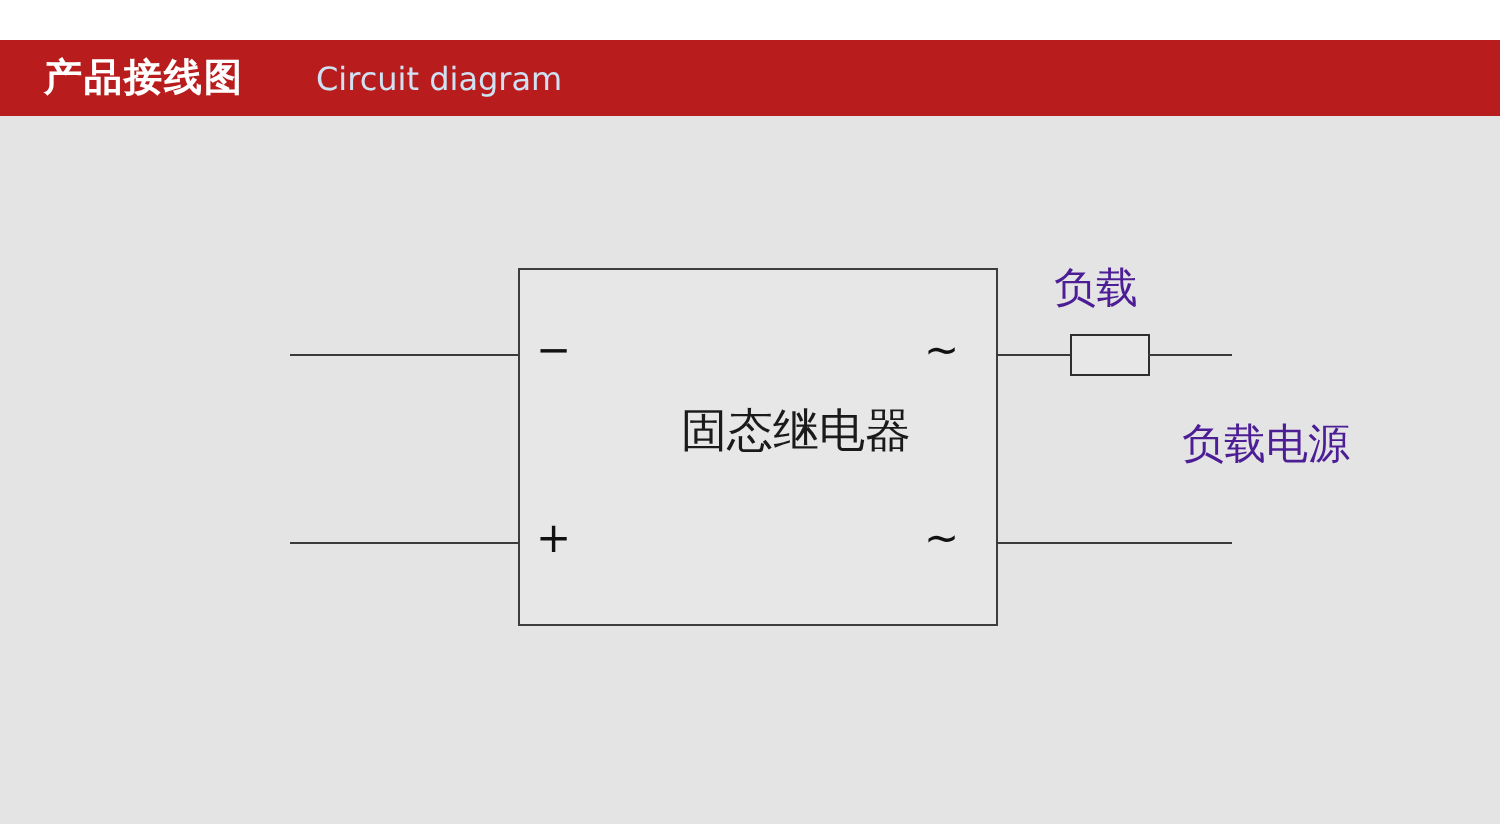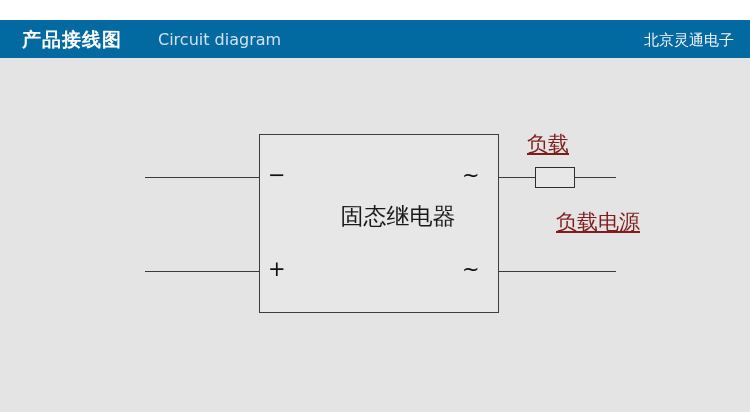--- a/index.html
+++ b/index.html
@@ -22,21 +22,21 @@
     overflow: hidden;
   }
 
   
   #header-bar {
     position: absolute;
     left: 0;
     top: 20px;
     width: 750px;
     height: 38px;
-    background: #0369a1;
+    background: #b91c1c;
     box-sizing: border-box;
   }
   #header-title-cn {
     position: absolute;
     left: 22px;
     top: 8px;
     font-size: 19px;
     font-weight: bold;
     color: #ffffff;
     letter-spacing: 1px;
@@ -141,39 +141,37 @@
     height: 21px;
     border: 1.5px solid #2e2e2e;
     background: #e7e7e7;
     box-sizing: border-box;
   }
 
   
   .diagram-label {
     position: absolute;
     font-size: 21px;
-    color: #7f1d1d;
+    color: #4c1d95;
     font-family: "DejaVu Serif", "Liberation Serif", serif;
     line-height: 26px;
     white-space: nowrap;
-    text-decoration: underline;
   }
   #label-control-signal { left: 104px; top: 209px; }
   #label-load          { left: 527px; top: 131px; }
-  #label-load-power    { left: 556px; top: 209px; }
+  #label-load-power    { left: 591px; top: 209px; }
 </style>
 </head>
 <body>
 
 <div id="page">
 
   <div id="header-bar">
     <div id="header-title-cn">产品接线图</div>
     <div id="header-title-en">Circuit diagram</div>
-    <div id="header-brand">北京灵通电子</div>
   </div>
 
   <div id="body-area"></div>
 
   <div id="diagram">
 
     <div class="wire-h" id="wire-in-top"></div>
     <div class="wire-h" id="wire-in-bottom"></div>
 
     <div id="relay-box"></div>

